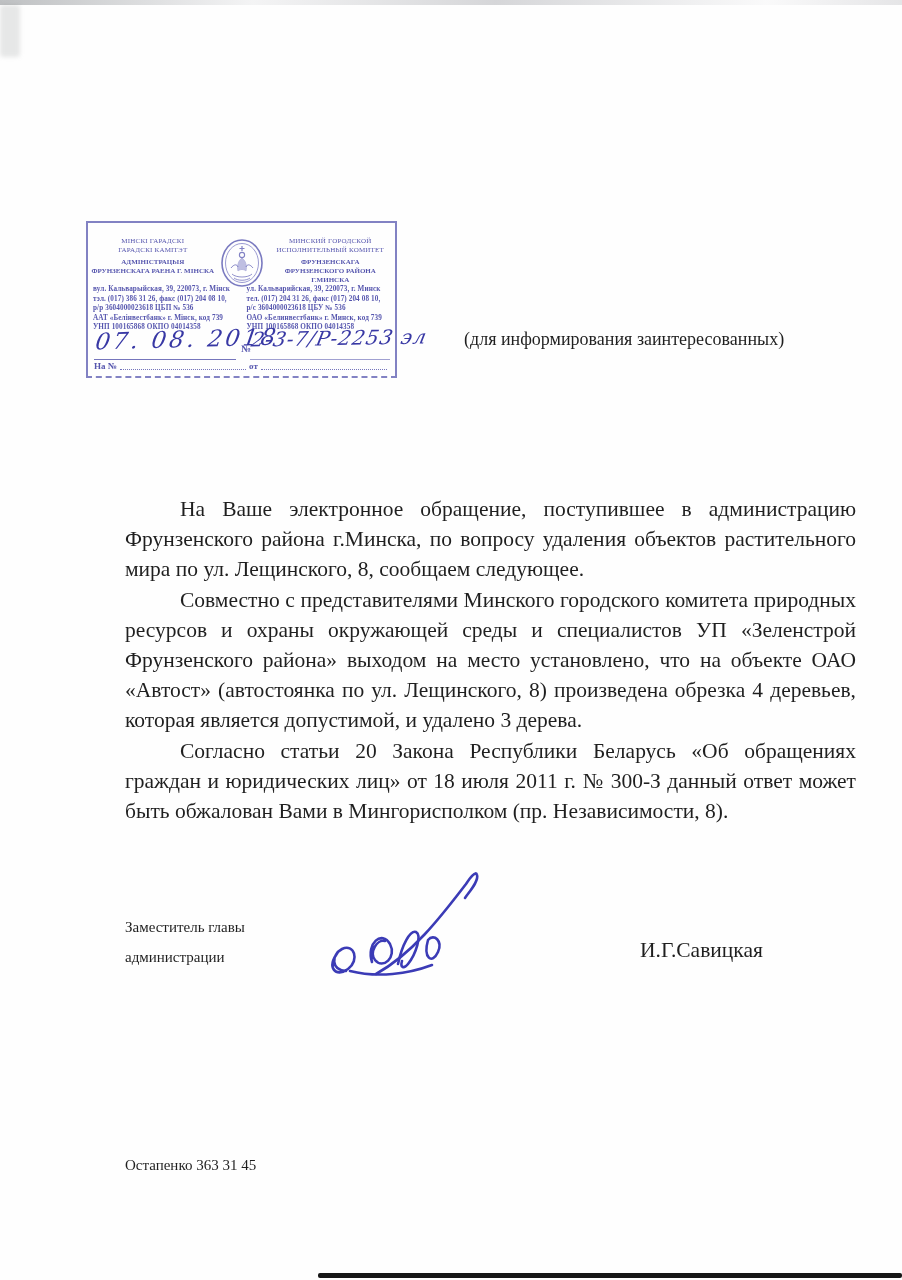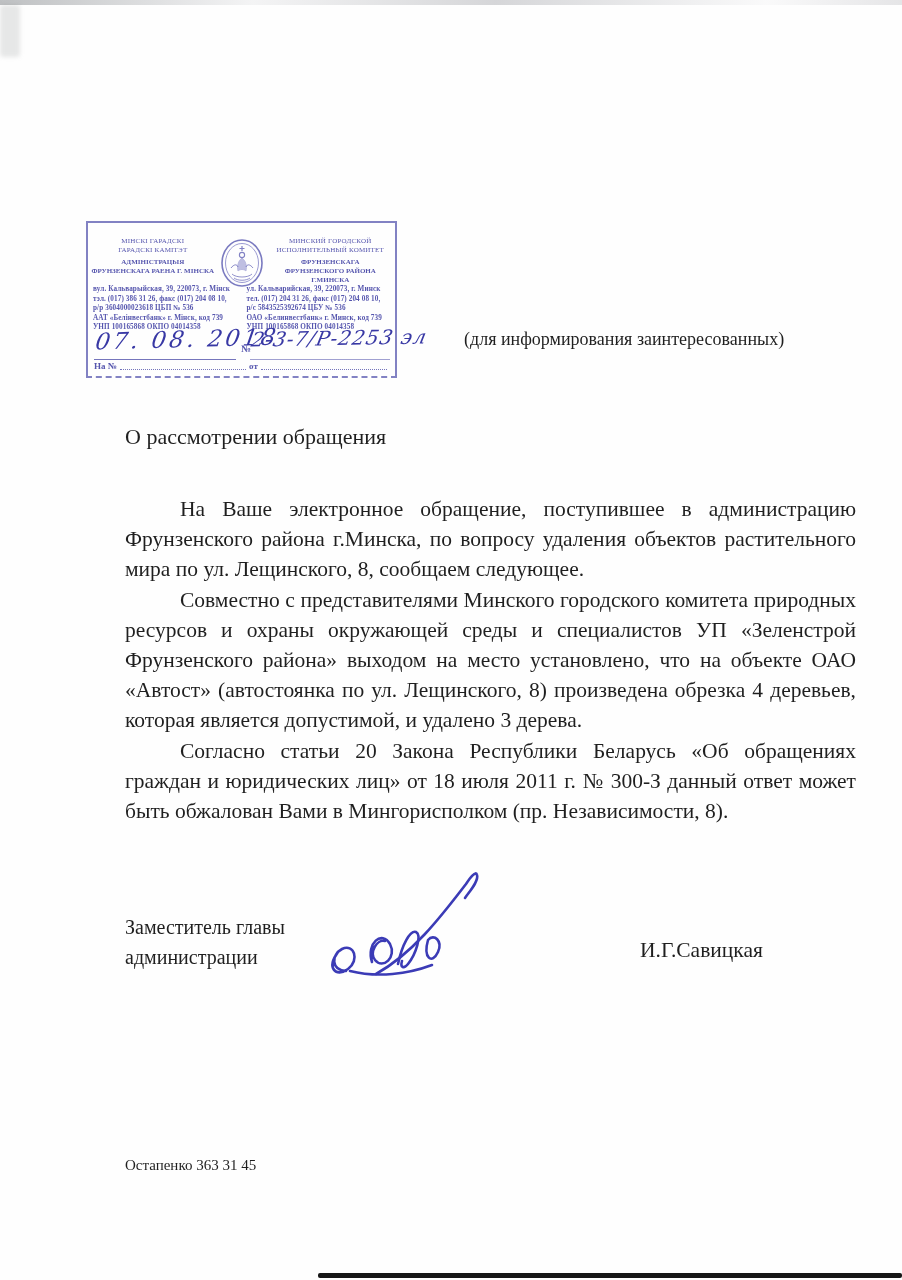--- a/index.html
+++ b/index.html
@@ -44,21 +44,21 @@
   .naot-row .fill{flex:1;border-bottom:1.5px dotted rgba(74,74,168,.8);margin:0 3px 1px 3px;height:9px;}
   .naot-row .lbl{white-space:nowrap;}
 
   
   .annotation{position:absolute;left:440px;top:322px;width:414px;
     font-size:18px;line-height:35px;text-align:justify;text-align-last:left;text-indent:24px;}
   .subject{position:absolute;left:125px;top:424px;font-size:22px;}
   .body-text{position:absolute;left:125px;top:494px;width:731px;
     font-size:21.5px;line-height:30.2px;text-align:justify;}
   .body-text p{margin:0;text-indent:55px;font-family:Liberation Serif, serif;}
-  .signoff-title{position:absolute;left:125px;top:912px;font-size:20px;line-height:30px;font-family:Liberation Serif, serif;}
+  .signoff-title{position:absolute;left:125px;top:912px;font-size:15px;line-height:30px;font-family:Liberation Serif, serif;}
   .signoff-name{position:absolute;left:640px;top:938px;font-size:21.5px;}
   .autograph{position:absolute;left:318px;top:868px;}
   .footer{position:absolute;left:125px;top:1157px;font-size:15px;}
 </style>
 </head>
 <body>
 
 <div class="page">
 
   <div class="top-edge"></div>
@@ -95,21 +95,21 @@
       <div class="stamp-det-col">
         <div>вул. Кальварыйская, 39, 220073, г. Мінск</div>
         <div>тэл. (017) 386 31 26, факс (017) 204 08 10,</div>
         <div>р/р 3604000023618 ЦБП № 536</div>
         <div>ААТ «Белінвестбанк» г. Мінск, код 739</div>
         <div>УНП 100165868  ОКПО 04014358</div>
       </div>
       <div class="stamp-det-col">
         <div>ул. Кальварийская, 39, 220073, г. Минск</div>
         <div>тел. (017) 204 31 26, факс (017) 204 08 10,</div>
-        <div>р/с 5843525392674 ЦБУ № 536</div>
+        <div>р/с 3604000023618 ЦБУ № 536</div>
         <div>ОАО «Белинвестбанк» г. Минск, код 739</div>
         <div>УНП 100165868  ОКПО 04014358</div>
       </div>
     </div>
 
     <div class="hw hw-date">07. 08. 2018</div>
     <div class="hw-no-sign">№</div>
     <div class="hw hw-number">2-3-7/Р-2253 эл</div>
     <div class="date-line"></div>
     <div class="number-line"></div>
@@ -117,21 +117,20 @@
     <div class="naot-row">
       <span class="lbl">На №</span>
       <span class="fill"></span>
       <span class="lbl">от</span>
       <span class="fill"></span>
     </div>
   </div>
 
   <div class="annotation">(для информирования заинтересованных)</div>
 
-  <div class="subject">О рассмотрении обращения</div>
 
   <div class="body-text">
     <p>На Ваше электронное обращение, поступившее в администрацию Фрунзенского района г.Минска, по вопросу удаления объектов растительного мира по ул. Лещинского, 8, сообщаем следующее.</p>
     <p>Совместно с представителями Минского городского комитета природных ресурсов и охраны окружающей среды и специалистов УП «Зеленстрой Фрунзенского района» выходом на место установлено, что на объекте ОАО «Автост» (автостоянка по ул. Лещинского, 8) произведена обрезка 4 деревьев, которая является допустимой, и удалено 3 дерева.</p>
     <p>Согласно статьи 20 Закона Республики Беларусь «Об обращениях граждан и юридических лиц» от 18 июля 2011 г. № 300-З данный ответ может быть обжалован Вами в Мингорисполком (пр. Независимости, 8).</p>
   </div>
 
   <div class="signoff-title">
     <div>Заместитель главы</div>
     <div>администрации</div>

